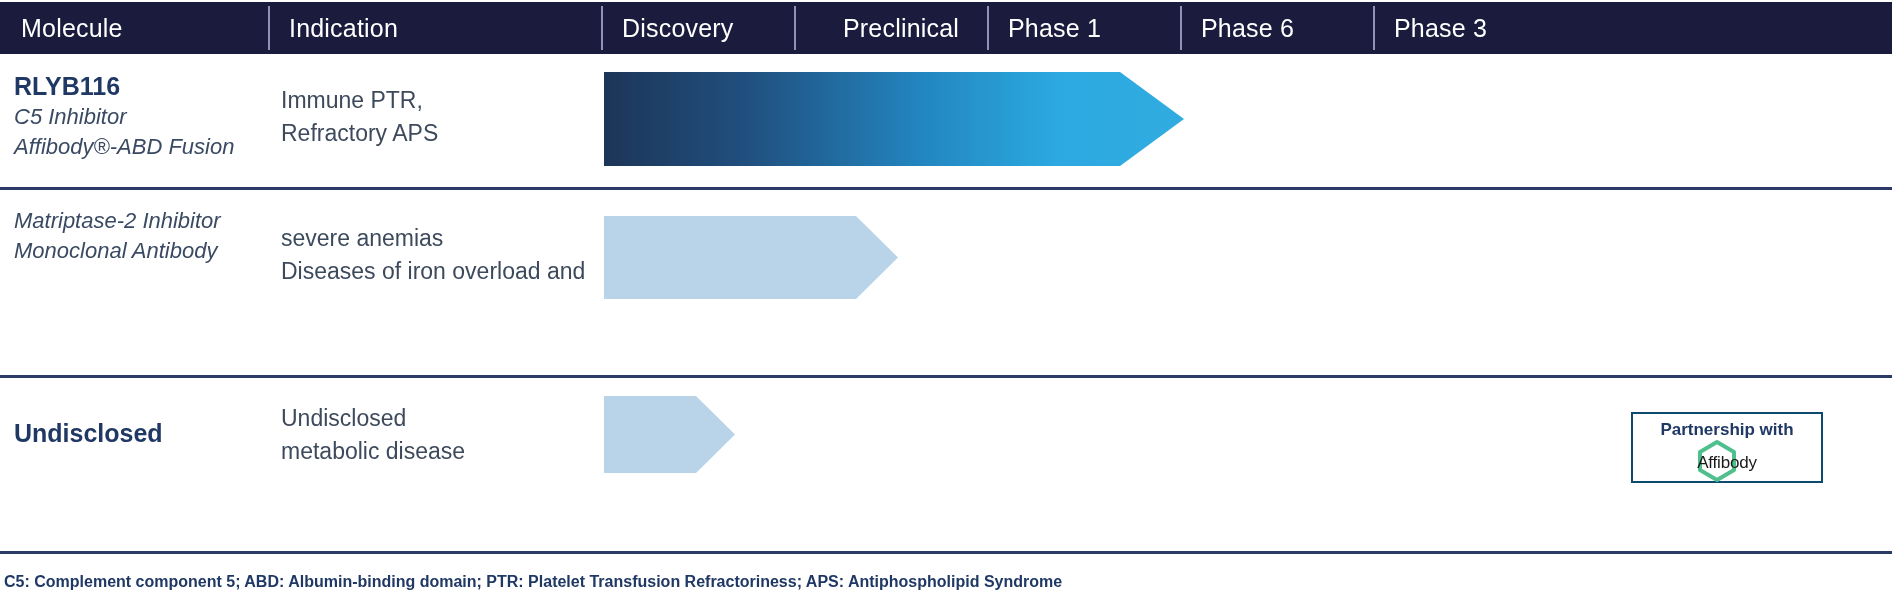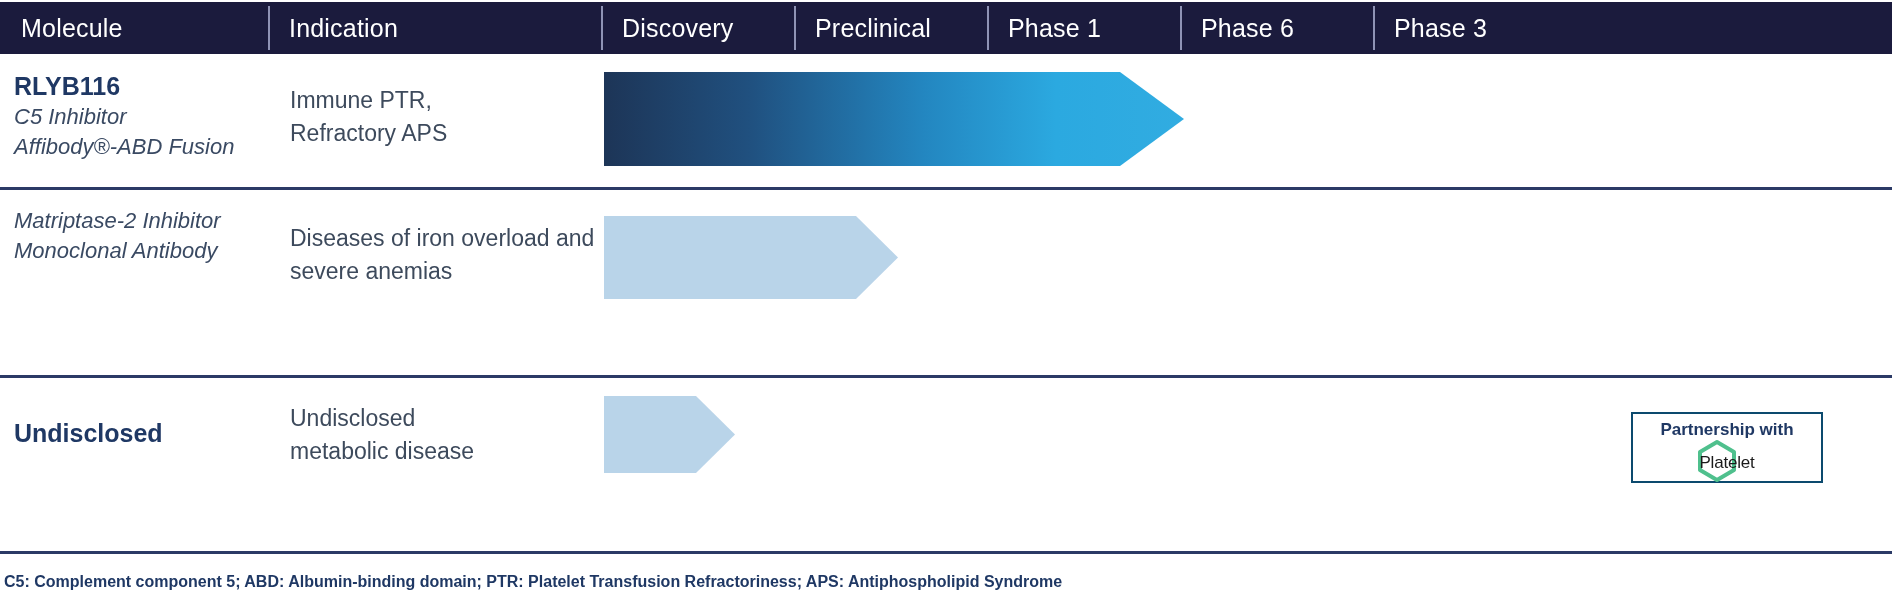--- a/index.html
+++ b/index.html
@@ -47,21 +47,21 @@
     position: absolute;
     left: 0;
     top: 4px;
     bottom: 4px;
     width: 2px;
     background: #8f93b5;
   }
   .hc-molecule   { width: 268px; }
   .hc-indication { width: 333px; }
   .hc-discovery  { width: 193px; }
-  .hc-preclinical{ width: 193px; }
+  .hc-preclinical{ width: 193px; justify-content: center; }
   .hc-phase1     { width: 193px; }
   .hc-phase2     { width: 193px; }
   .hc-phase3     { width: 519px; }
 
   
   .row {
     position: absolute;
     left: 0;
     width: 1816px;
   }
@@ -100,21 +100,20 @@
     white-space: nowrap;
   }
 
   .cell-indication {
     position: absolute;
     left: 281px;
     width: 320px;
     color: #3d4a5c;
     font-size: 23px;
     line-height: 33px;
-    margin-left: 9px;
   }
 
   
   .bar {
     position: absolute;
   }
   .bar svg { display: block; }
 
   
   .partner-box {
@@ -229,22 +228,22 @@
     </div>
   </div>
   <div class="row-divider rd-1"></div>
 
   <div class="row row-2">
     <div class="cell-molecule" style="top:14px;">
       <div class="molecule-sub">Matriptase-2 Inhibitor</div>
       <div class="molecule-sub">Monoclonal Antibody</div>
     </div>
     <div class="cell-indication" style="top:30px; width:335px;">
+      <div>severe anemias</div>
       <div>Diseases of iron overload and</div>
-      <div>severe anemias</div>
     </div>
     <div class="bar" style="left:604px; top:24px;">
       <svg width="294" height="83" viewBox="0 0 294 83" xmlns="http://www.w3.org/2000/svg" aria-hidden="true">
         <path d="M0,0 L252,0 L294,41.5 L252,83 L0,83 Z" fill="#b9d4e9"></path>
       </svg>
     </div>
   </div>
   <div class="row-divider rd-2"></div>
 
   <div class="row row-3">
@@ -262,19 +261,19 @@
     </div>
   </div>
   <div class="row-divider rd-3"></div>
 
   <div class="partner-box">
     <div class="partner-title">Partnership with</div>
     <div class="partner-logo">
       <svg width="46" height="44" viewBox="0 0 46 44" xmlns="http://www.w3.org/2000/svg">
         <path d="M23,3 L40,13 L40,31 L23,41 L6,31 L6,13 Z" fill="none" stroke="#4fc08d" stroke-width="4" stroke-linejoin="round"></path>
       </svg>
-      <span class="partner-logo-text">Platelet</span>
+      <span class="partner-logo-text">Affibody</span>
     </div>
   </div>
 
   <div class="footnote">C5: Complement component 5; ABD: Albumin-binding domain; PTR: Platelet Transfusion Refractoriness; APS: Antiphospholipid Syndrome</div>
 
 </div>
 
 </body></html>

